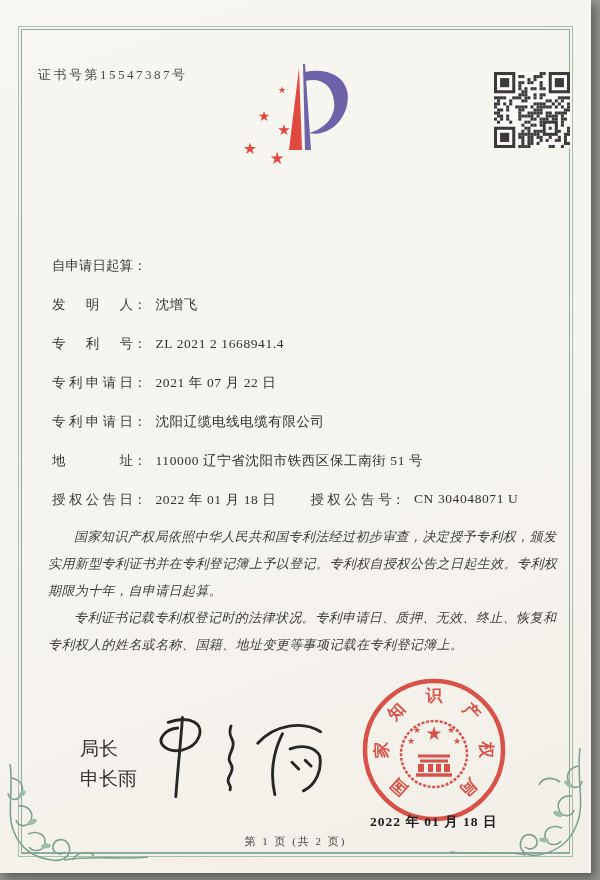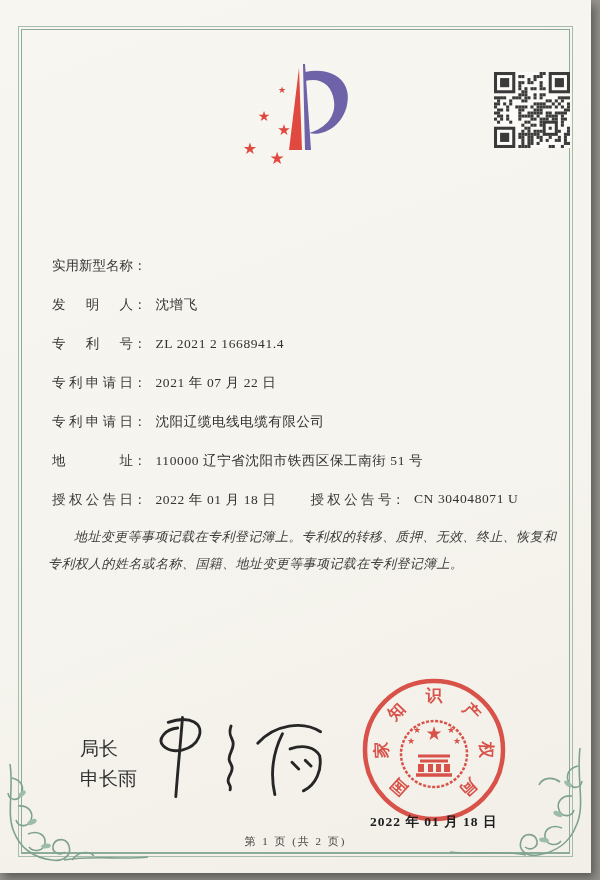--- a/index.html
+++ b/index.html
@@ -67,20 +67,21 @@
 </style>
 </head>
 <body>
 
 <div class="paper">
 
   <div class="frame-outer">
     <div class="frame-inner"></div>
   </div>
 
+  <div class="cert-no">证书号第15547387号</div>
 
   <svg class="logo" width="122" height="106" viewBox="0 0 120 106">
     <text x="43" y="35" font-size="9" fill="#e0493f" text-anchor="middle">★</text>
     <text x="25" y="63" font-size="14" fill="#e0493f" text-anchor="middle">★</text>
     <text x="45" y="77" font-size="15" fill="#e0493f" text-anchor="middle">★</text>
     <text x="11" y="96" font-size="16" fill="#e0493f" text-anchor="middle">★</text>
     <text x="38" y="106" font-size="17" fill="#e0493f" text-anchor="middle">★</text>
     <polygon points="60,10 50,92 63,92" fill="#e0493f"></polygon>
     <polygon points="64,6 66,6 72,92 66,92" fill="#6e62a8"></polygon>
     <path d="M66,14 C98,8 113,27 108,47 C104,67 85,79 70,75 C88,70 97,57 95,43 C93,27 82,19 66,23 Z" fill="#6e62a8"></path>
@@ -290,21 +291,21 @@
         <rect x="33" y="72" width="3" height="3"></rect>
         <rect x="54" y="72" width="3" height="3"></rect>
         <rect x="57" y="72" width="3" height="3"></rect>
         <rect x="66" y="72" width="3" height="3"></rect>
       </g>
   </svg>
 
 
   <div class="fields">
     <div class="frow">
-      <span class="flabel">实用新型名称</span>
+      <span class="flabel">自申请日起算</span>
         <span class="fcolon">：</span>
     </div>
     <div class="frow">
       <span class="flabel">发明人</span>
         <span class="fcolon">：</span>
         <span class="fvalue">沈增飞</span>
     </div>
     <div class="frow">
       <span class="flabel">专利号</span>
         <span class="fcolon">：</span>
@@ -331,21 +332,22 @@
         <span class="fvalue">2022 年 01 月 18 日</span>
       <span class="fpair2">
         <span class="flabel">授权公告号</span>
           <span class="fcolon">：</span>
           <span class="fvalue">CN 304048071 U</span>
       </span>
     </div>
   </div>
 
   <div class="paras">
-    <p>地址变更等事项记载在专利登记簿上。专利权的转移、质押、无效、终止、恢复和专利权人的姓名或名称、国籍、地址变更等事项记载在专利登记簿上。</p>
+    <p>国家知识产权局依照中华人民共和国专利法经过初步审查，决定授予专利权，颁发实用新型专利证书并在专利登记簿上予以登记。专利权自授权公告之日起生效。专利权期限为十年，自申请日起算。</p>
+    <p>专利证书记载专利权登记时的法律状况。专利申请日、质押、无效、终止、恢复和专利权人的姓名或名称、国籍、地址变更等事项记载在专利登记簿上。</p>
   </div>
 
   <div class="signer">
     <div>局长</div>
     <div>申长雨</div>
   </div>
 
   <svg class="signature" width="200" height="92" viewBox="0 0 210 95">
     <g fill="none" stroke="#262626" stroke-width="3" stroke-linecap="round">
       <path d="M38,10 C62,2 76,12 70,26 C64,40 42,44 33,35 C26,28 35,17 48,16"></path>

